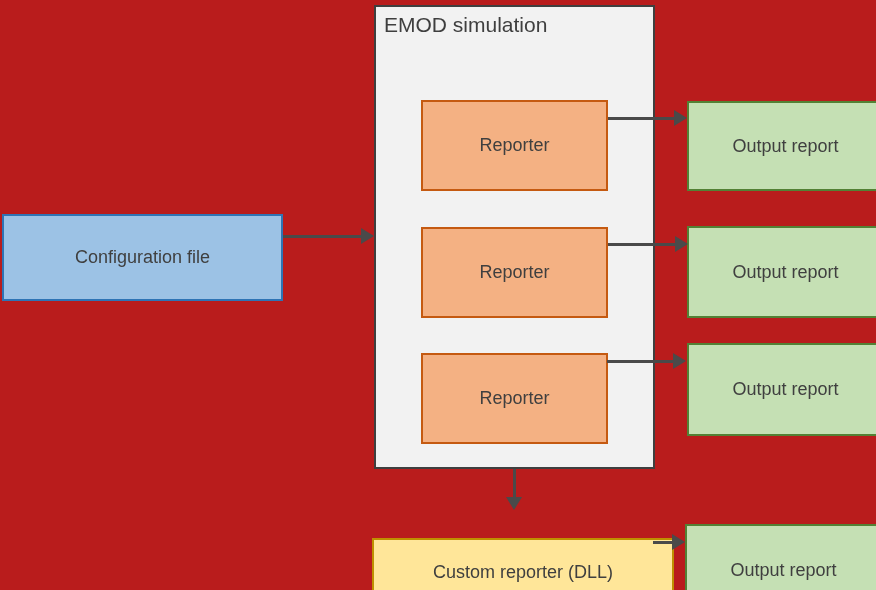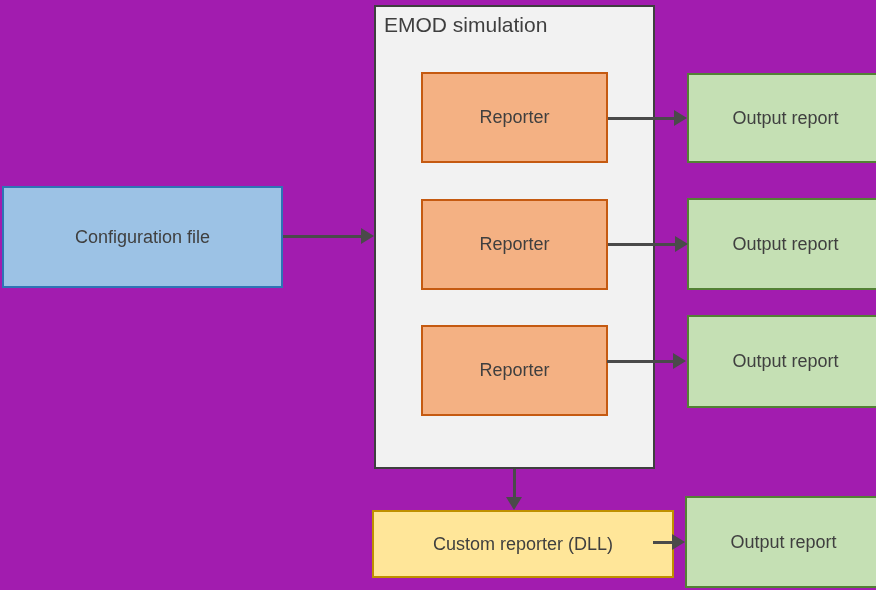--- a/index.html
+++ b/index.html
@@ -1,50 +1,51 @@
 <!DOCTYPE html>
 <html><head>
 <meta charset="utf-8">
 <style>
   html, body { margin: 0; padding: 0; background: #ffffff; }
   #canvas {
     position: relative;
     width: 876px;
     height: 590px;
-    background: #a21caf;
+    background: #b91c1c;
     font-family: "Liberation Sans", sans-serif;
     color: #3F3F3F;
     overflow: hidden;
   }
   .box {
     position: absolute;
     display: flex;
     align-items: center;
     justify-content: center;
     font-size: 18px;
     text-align: center;
     box-sizing: border-box;
+    margin-top: 28px;
   }
   .container-box {
     position: absolute;
     left: 374px; top: 5px;
     width: 281px; height: 464px;
     background: #F2F2F2;
     border: 2px solid #3F3F3F;
     box-sizing: border-box;
   }
   .container-title {
     position: absolute;
     left: 8px; top: 6px;
     font-size: 21px;
     color: #3F3F3F;
     white-space: nowrap;
   }
   .blue-box {
-    left: 2px; top: 186px; width: 281px; height: 102px;
+    left: 2px; top: 186px; width: 281px; height: 87px;
     background: #9CC2E5; border: 2.5px solid #2E74B5;
   }
   .orange-box {
     left: 421px; width: 187px; height: 91px;
     background: #F4B183; border: 2.5px solid #C55A11;
   }
   .green-box {
     left: 687px; width: 197px;
     background: #C5E0B4; border: 2.5px solid #538135;
   }

